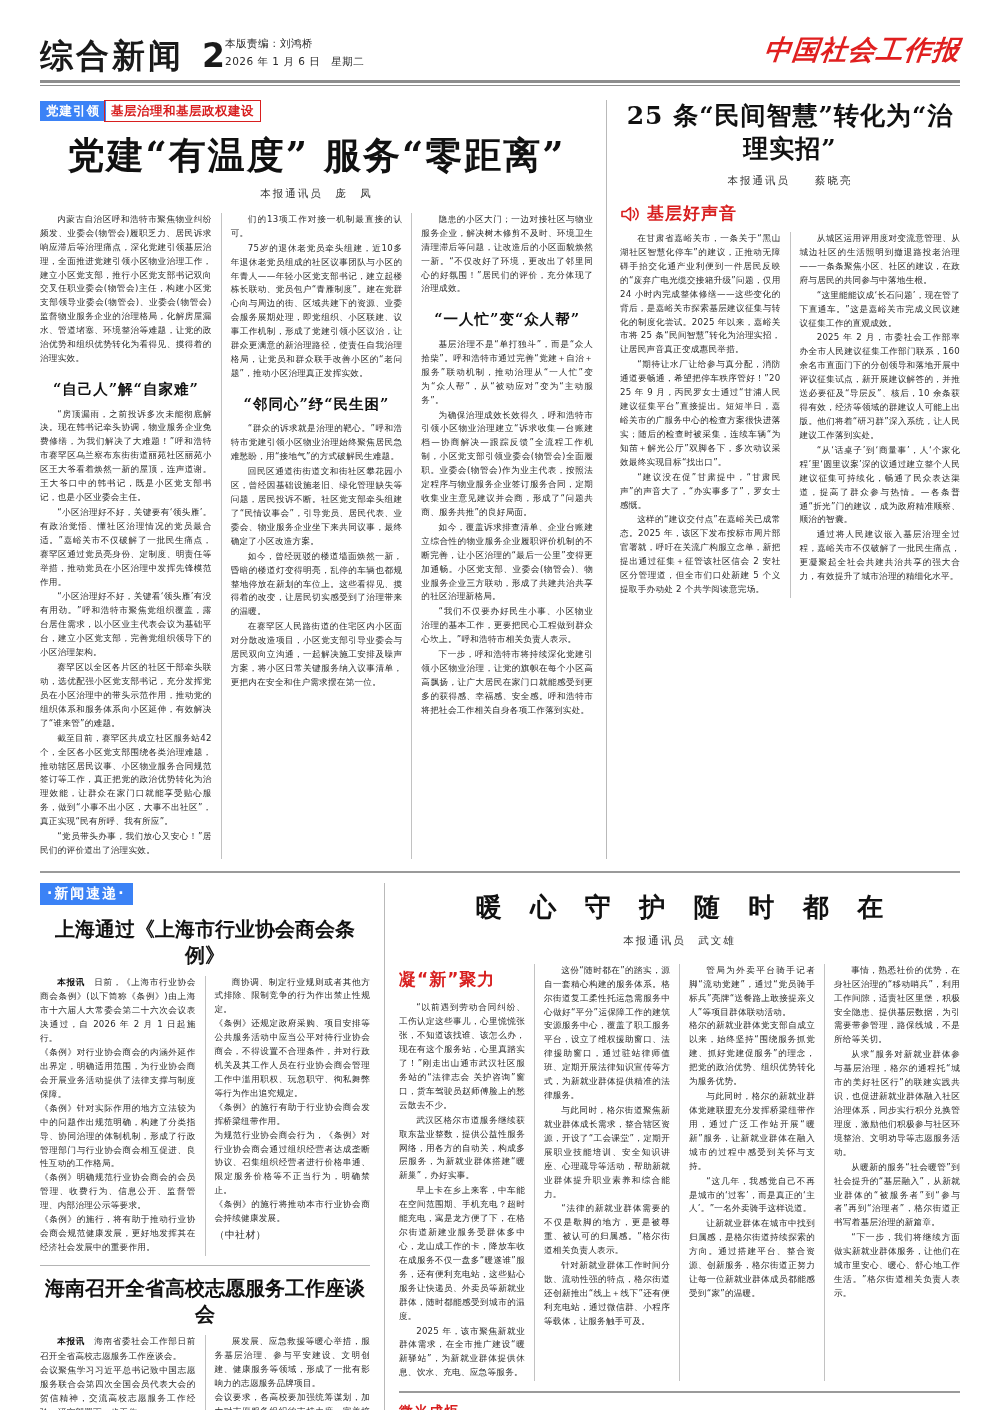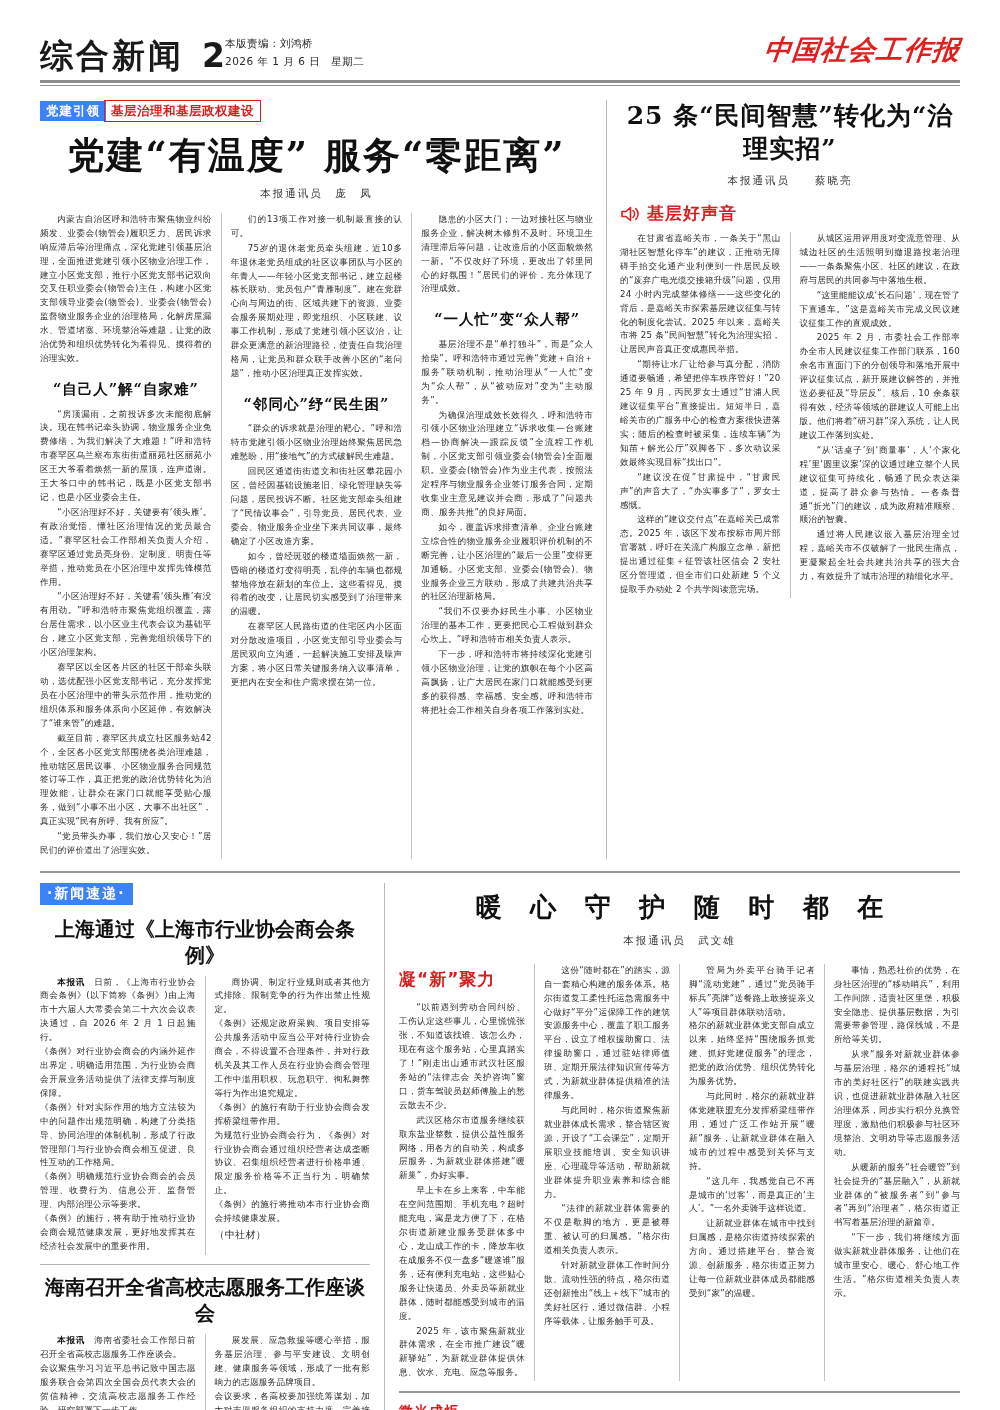--- a/index.html
+++ b/index.html
@@ -90,21 +90,21 @@
 
   
   .col-text {
     font-family: "DejaVu Sans", "Liberation Sans", sans-serif;
     font-size: 8.6px; line-height: 1.62; color: #2b2b2b;
     text-align: justify; text-justify: inter-character;
     letter-spacing: .25px; word-break: break-all;
   }
   .col-text p { text-indent: 2em; margin-bottom: 1px; }
   .col-text p.lead { text-indent: 2em; }
-  .col-text b { font-weight: 700; color: #111; }
+  .col-text b { font-weight: 700; color: #111; font-family: Liberation Mono, monospace; }
   .sig { text-align: left; font-size: 10px; color: #2b2b2b; letter-spacing: .3px; }
 
   .cols { display: flex; }
   .cols > .col { flex: 1 1 0; }
   .vdiv { width: 1px; background: #c2c2c2; margin: 0 9px; flex: 0 0 1px; }
 
   
   #top-section { margin-top: 14px; display: flex; }
   #top-left { width: 553px; }
   #top-div { width: 1px; background: #b9b9b9; margin: 0 13px; }
@@ -150,21 +150,21 @@
       <span class="tag-badge">党建引领</span><span class="tag-outline">基层治理和基层政权建设</span>
     </div>
     <div class="headline-xl">党建“有温度”  服务“零距离”</div>
     <div class="byline">本报通讯员　庞　凤</div>
 
     <div class="cols" style="margin-top:12px;">
       <div class="col col-text">
         <p class="lead">内蒙古自治区呼和浩特市聚焦物业纠纷频发、业委会(物管会)履职乏力、居民诉求响应滞后等治理痛点，深化党建引领基层治理，全面推进党建引领小区物业治理工作，建立小区党支部，推行小区党支部书记双向交叉任职业委会(物管会)主任，构建小区党支部领导业委会(物管会)、业委会(物管会)监督物业服务企业的治理格局，化解房屋漏水、管道堵塞、环境整治等难题，让党的政治优势和组织优势转化为看得见、摸得着的治理实效。</p>
         <div class="subhead">“自己人”解“自家难”</div>
         <p>“房顶漏雨，之前投诉多次未能彻底解决。现在韩书记牵头协调，物业服务企业免费修缮，为我们解决了大难题！”呼和浩特市赛罕区乌兰察布东街街道丽苑社区丽苑小区王大爷看着焕然一新的屋顶，连声道谢。王大爷口中的韩书记，既是小区党支部书记，也是小区业委会主任。</p>
-        <p>“小区治理好不好，关键要有‘领头雁’。有政治觉悟、懂社区治理情况的党员最合适。”赛罕区社会工作部相关负责人介绍，赛罕区通过党员亮身份、定制度、明责任等举措，推动党员在小区治理中发挥先锋模范作用。</p>
+        <p>“小区治理好不好，关键要有‘领头雁’。有政治觉悟、懂社区治理情况的党员最合适。”嘉峪关市不仅破解了一批民生痛点，赛罕区通过党员亮身份、定制度、明责任等举措，推动党员在小区治理中发挥先锋模范作用。</p>
         <p>“小区治理好不好，关键看‘领头雁’有没有用劲。”呼和浩特市聚焦党组织覆盖，露台居住需求，以小区业主代表会议为基础平台，建立小区党支部，完善党组织领导下的小区治理架构。</p>
         <p>赛罕区以全区各片区的社区干部牵头联动，选优配强小区党支部书记，充分发挥党员在小区治理中的带头示范作用，推动党的组织体系和服务体系向小区延伸，有效解决了“谁来管”的难题。</p>
         <p>截至目前，赛罕区共成立社区服务站42个，全区各小区党支部围绕各类治理难题，推动辖区居民议事、小区物业服务合同规范签订等工作，真正把党的政治优势转化为治理效能，让群众在家门口就能享受贴心服务，做到“小事不出小区，大事不出社区”，真正实现“民有所呼、我有所应”。</p>
         <p>“党员带头办事，我们放心又安心！”居民们的评价道出了治理实效。</p>
       </div>
       <div class="vdiv"></div>
       <div class="col col-text">
         <p>们的13项工作对接一机制最直接的认可。</p>
         <p>75岁的退休老党员牵头组建，近10多年退休老党员组成的社区议事团队与小区的年青人——年轻小区党支部书记，建立起楼栋长联动、党员包户“青雁制度”。建在党群心向与周边的街、区域共建下的资源、业委会服务展期处理，即党组织、小区联建、议事工作机制，形成了党建引领小区议治，让群众更满意的新治理路径，使责任自我治理格局，让党员和群众联手改善小区的“老问题”，推动小区治理真正发挥实效。</p>
         <div class="subhead">“邻同心”纾“民生困”</div>
@@ -273,21 +273,21 @@
         <p>“以前遇到劳动合同纠纷、工伤认定这些事儿，心里慌慌张张，不知道该找谁、该怎么办，现在有这个服务站，心里真踏实了！”刚走出山通市武汉社区服务站的“法律志会 关护咨询”窗口，货车驾驶员赵师傅脸上的愁云散去不少。</p>
         <p>武汉区格尔市道服务继续获取东盐业整数，提供公益性服务网络，用各方的自动关，构成多层服务，为新就业群体搭建“暖新巢”，办好实事。</p>
         <p>早上卡在乡上来客，中车能在空间范围期、手机充电？超时能充电，寓是龙方便了下，在格尔街道新建业服务受群体多中心，龙山成工作的卡，降放车收在成服务不仅一盘多“暖遂谁”服务，还有便利充电站，这些贴心服务让快递员、外卖员等新就业群体，随时都能感受到城市的温度。</p>
         <p>2025 年，该市聚焦新就业群体需求，在全市推广建设“暖新驿站”，为新就业群体提供休息、饮水、充电、应急等服务。</p>
       </div>
       <div class="vdiv"></div>
       <div class="col col-text">
         <p>这份“随时都在”的踏实，源自一套精心构建的服务体系。格尔街道复工柔性托运急需服务中心做好“平分”运保障工作的建筑安源服务中心，覆盖了职工服务平台，设立了维权援助窗口、法律援助窗口，通过驻站律师值班、定期开展法律知识宣传等方式，为新就业群体提供精准的法律服务。</p>
         <p>与此同时，格尔街道聚焦新就业群体成长需求，整合辖区资源，开设了“工会课堂”，定期开展职业技能培训、安全知识讲座、心理疏导等活动，帮助新就业群体提升职业素养和综合能力。</p>
         <p>“法律的新就业群体需要的不仅是歇脚的地方，更是被尊重、被认可的归属感。”格尔街道相关负责人表示。</p>
-        <p>针对新就业群体工作时间分散、流动性强的特点，格尔街道还创新推出“线上＋线下”城市的美好社区行，通过微信群、小程序等载体，让服务触手可及。</p>
+        <p>针对新就业群体工作时间分散、流动性强的特点，格尔街道还创新推出“线上＋线下”还有便利充电站，通过微信群、小程序等载体，让服务触手可及。</p>
       </div>
       <div class="vdiv"></div>
       <div class="col col-text">
         <p>管局为外卖平台骑手记者脚“流动党建”，通过“党员骑手标兵”亮牌“送餐路上敢接提亲义人”等项目群体联动活动。<br>格尔的新就业群体党支部自成立以来，始终坚持“围绕服务抓党建、抓好党建促服务”的理念，把党的政治优势、组织优势转化为服务优势。</p>
         <p>与此同时，格尔的新就业群体党建联盟充分发挥桥梁纽带作用，通过广泛工作站开展“暖新”服务，让新就业群体在融入城市的过程中感受到关怀与支持。</p>
         <p>“这几年，我感觉自己不再是城市的‘过客’，而是真正的‘主人’。”一名外卖骑手这样说道。</p>
         <p>让新就业群体在城市中找到归属感，是格尔街道持续探索的方向。通过搭建平台、整合资源、创新服务，格尔街道正努力让每一位新就业群体成员都能感受到“家”的温暖。</p>
       </div>
       <div class="vdiv"></div>
       <div class="col col-text">

